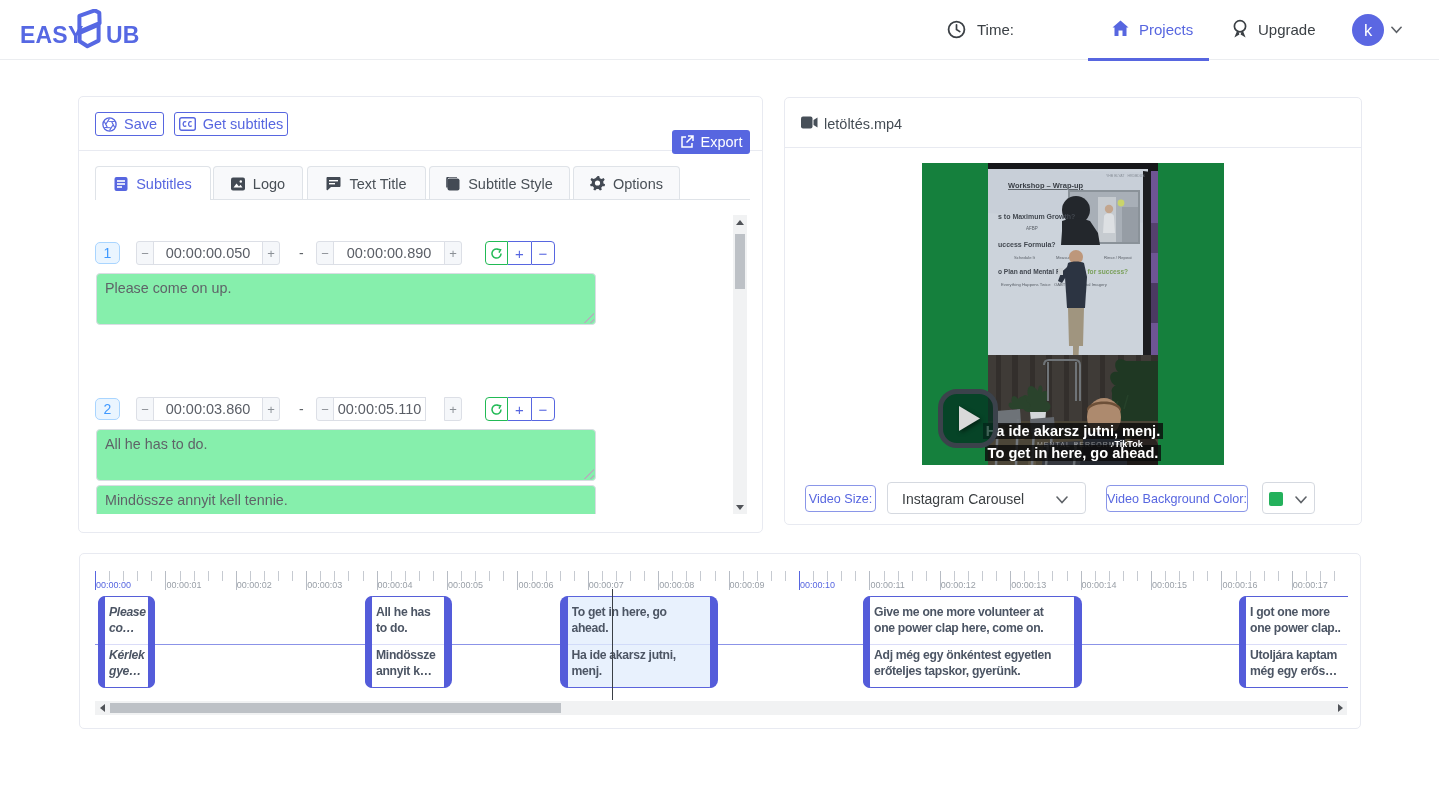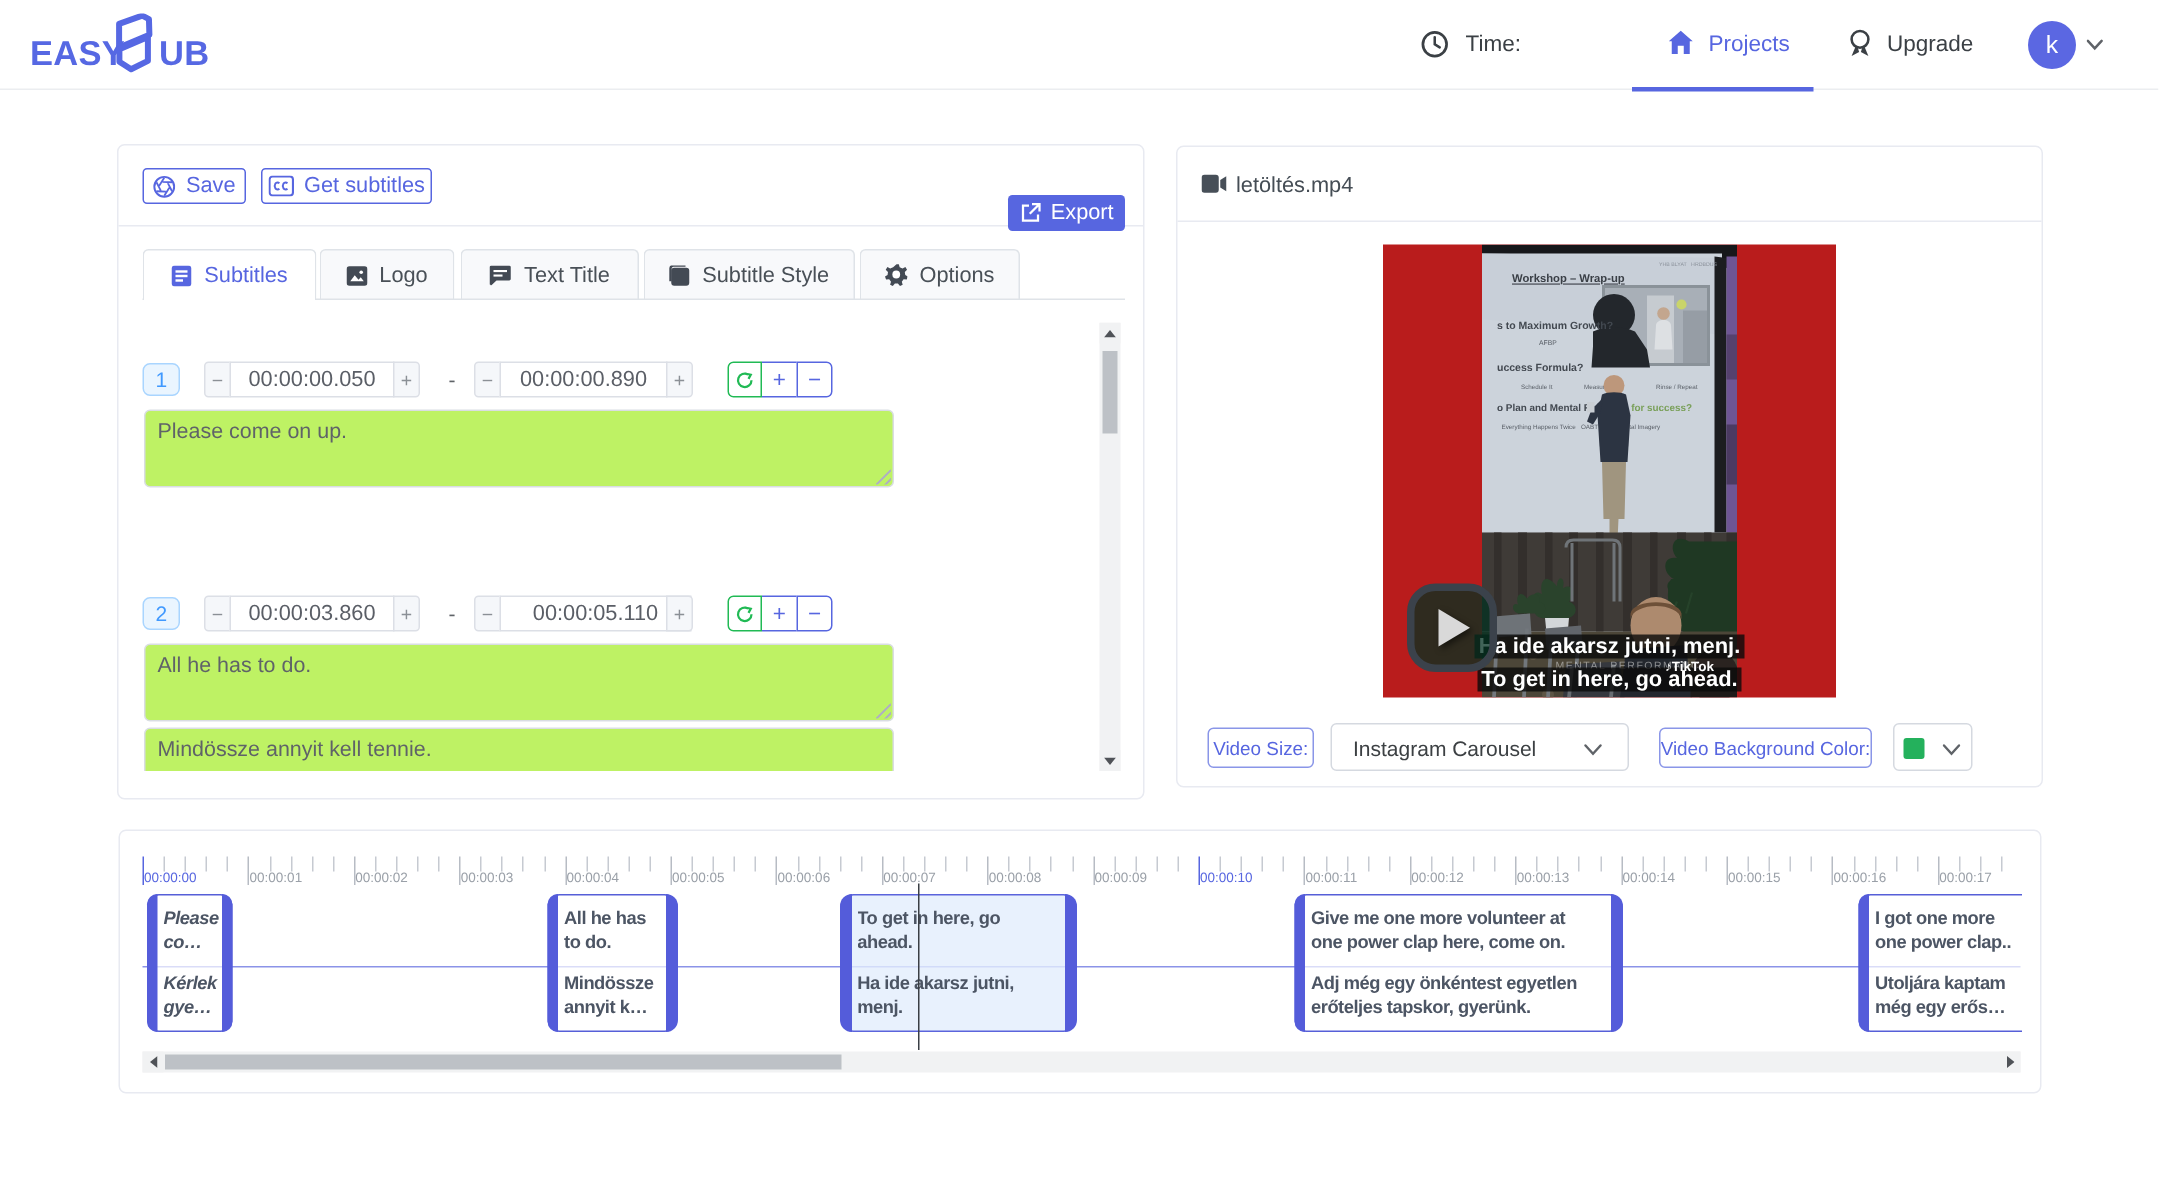--- a/index.html
+++ b/index.html
@@ -25,21 +25,21 @@
   border:1px solid #dfe3e8; border-bottom:none; border-radius:4px 4px 0 0; background:#f8f9fb; color:#495057; font-size:14.5px; }
 .tab.active { background:#fff; color:#5766e0; }
 #tabline { position:absolute; left:16px; top:102px; width:655px; height:1px; background:#dfe3e8; }
 
 .srow { position:absolute; height:24px; }
 .badge1 { position:absolute; width:25px; height:22px; top:1px; left:0; background:#eaf5ff; border:1.5px solid #a9d5ff; border-radius:5px; color:#4099ff; font-size:14px; display:flex; align-items:center; justify-content:center; }
 .stepbtn { position:absolute; top:0; width:18px; height:24px; background:#f5f7fa; border:1px solid #dcdfe6; color:#8b9096; font-size:13px; display:flex; align-items:center; justify-content:center; }
 .stepinput { position:absolute; top:0; height:24px; background:#fff; border:1px solid #dcdfe6; color:#5a5e66; font-size:14.5px; display:flex; align-items:center; justify-content:center; }
 .dash { position:absolute; top:0; height:24px; color:#5f6368; font-size:14px; display:flex; align-items:center; }
 .grpbtn { position:absolute; top:0; width:23px; height:24px; background:#fff; display:flex; align-items:center; justify-content:center; }
-.ta { position:absolute; width:500px; height:52px; border:1px solid #d9dde3; border-radius:4px; background:#bef264;
+.ta { position:absolute; width:500px; height:52px; border:1px solid #d9dde3; border-radius:4px; background:#86efac;
   color:#5f6368; font-size:14.3px; font-family:"Liberation Sans",sans-serif; padding:4px 8px; line-height:20px; }
 .ta::after { content:''; position:absolute; right:1px; bottom:1px; width:10px; height:10px;
   background: linear-gradient(315deg, transparent 2px, #b0b4ba 2px, #b0b4ba 3.5px, transparent 3.5px, transparent 6px, #b0b4ba 6px, #b0b4ba 7.5px, transparent 7.5px); }
 
 .sb-track { position:absolute; background:#f1f2f3; }
 .sb-thumb { position:absolute; background:#bdc1c6; }
 .sb-btn { position:absolute; background:#f1f2f3; display:flex; align-items:center; justify-content:center; }
 
 .chip { position:absolute; display:flex; align-items:center; justify-content:center; border:1px solid #8a96e8; border-radius:4px; background:#fff; color:#5766e0; font-size:12.6px; white-space:nowrap; }
 .sel { position:absolute; border:1px solid #d5d9e0; border-radius:4px; background:#fff; }
@@ -181,21 +181,21 @@
     </div>
     <div class="ta" style="left:17px; top:58px;">Please come on up.</div>
 
     <div class="srow" style="left:16px; top:182px; width:540px;">
       <div class="badge1">2</div>
       <div class="stepbtn" style="left:41px; border-radius:3px 0 0 3px;">−</div>
       <div class="stepinput" style="left:58px; width:110px;">00:00:03.860</div>
       <div class="stepbtn" style="left:167px; border-radius:0 3px 3px 0;">+</div>
       <div class="dash" style="left:204px;">-</div>
       <div class="stepbtn" style="left:221px; border-radius:3px 0 0 3px;">−</div>
-      <div class="stepinput" style="left:238px; width:128px;">00:00:05.110</div>
+      <div class="stepinput" style="left:238px; width:93px;">00:00:05.110</div>
       <div class="stepbtn" style="left:349px; border-radius:0 3px 3px 0;">+</div>
       <div class="grpbtn" style="left:390px; border:1px solid #21ba55; border-radius:4px 0 0 4px;">
         <svg width="13" height="13" viewBox="0 0 13 13">
             <path d="M11 6.5 A4.5 4.5 0 1 1 8.7 2.6 M6.8 2 L10.5 2.8 L9 5.6" fill="none" stroke="#21ba55" stroke-width="1.5"></path>
           </svg>
       </div>
       <div class="grpbtn" style="left:413px; border-top:1px solid #5766e0; border-bottom:1px solid #5766e0; color:#5766e0; font-size:15px;">+</div>
       <div class="grpbtn" style="left:436px; width:24px; border:1px solid #5766e0; color:#5766e0; font-size:15px; border-radius:0 4px 4px 0;">−</div>
     </div>
     <div class="ta" style="left:17px; top:214px;">All he has to do.</div>
@@ -217,21 +217,21 @@
 </div>
 
 <div class="card" id="card-right">
   <div class="abs" style="left:0; top:49px; width:576px; height:1px; background:#e8eaf1;"></div>
   <svg class="abs" style="left:16px; top:18px;" width="17" height="13" viewBox="0 0 17 13">
     <rect x="0" y="0.5" width="11.5" height="12" rx="2" fill="#474f58"></rect>
     <path d="M12.5 4 L16.5 1.5 L16.5 11.5 L12.5 9 Z" fill="#474f58"></path>
   </svg>
   <div class="abs" style="left:39px; top:18px; font-size:14.5px; color:#454d55;">letöltés.mp4</div>
 
-  <div class="abs" style="left:137px; top:65px; width:302px; height:302px; background:#b91c1c; overflow:hidden;">
+  <div class="abs" style="left:137px; top:65px; width:302px; height:302px; background:#15803d; overflow:hidden;">
 
     <svg class="abs" style="left:66px; top:0;" width="170" height="302" viewBox="0 0 170 302">
       <rect x="0" y="0" width="170" height="302" fill="#b9bfc7"></rect>
       <polygon points="0,0 170,0 170,16 0,7" fill="#16171a"></polygon>
       <rect x="0" y="6" width="160" height="186" fill="#ccd3db"></rect>
       <polygon points="0,6 160,9 160,60 0,50" fill="#c8cfd8"></polygon>
       <polygon points="155,8 163,9 163,192 155,192" fill="#1c1d20"></polygon>
       <rect x="163" y="8" width="7" height="184" fill="#6e5594"></rect>
       <rect x="163" y="60" width="7" height="30" fill="#55416e"></rect>
       <rect x="163" y="120" width="7" height="40" fill="#4b3a62"></rect>

